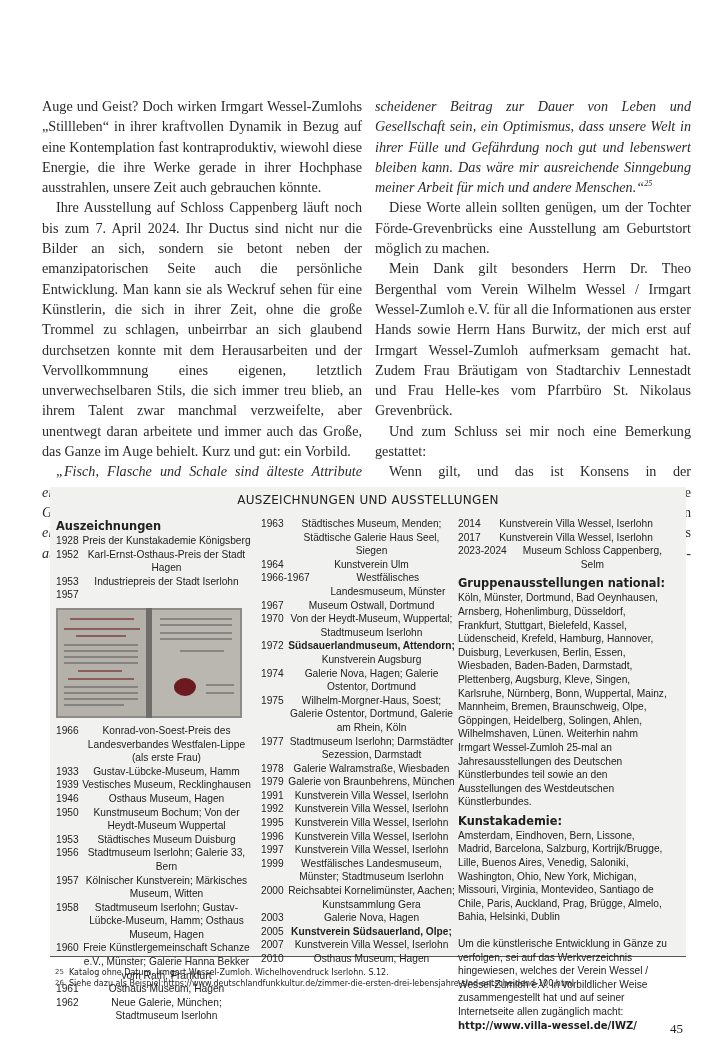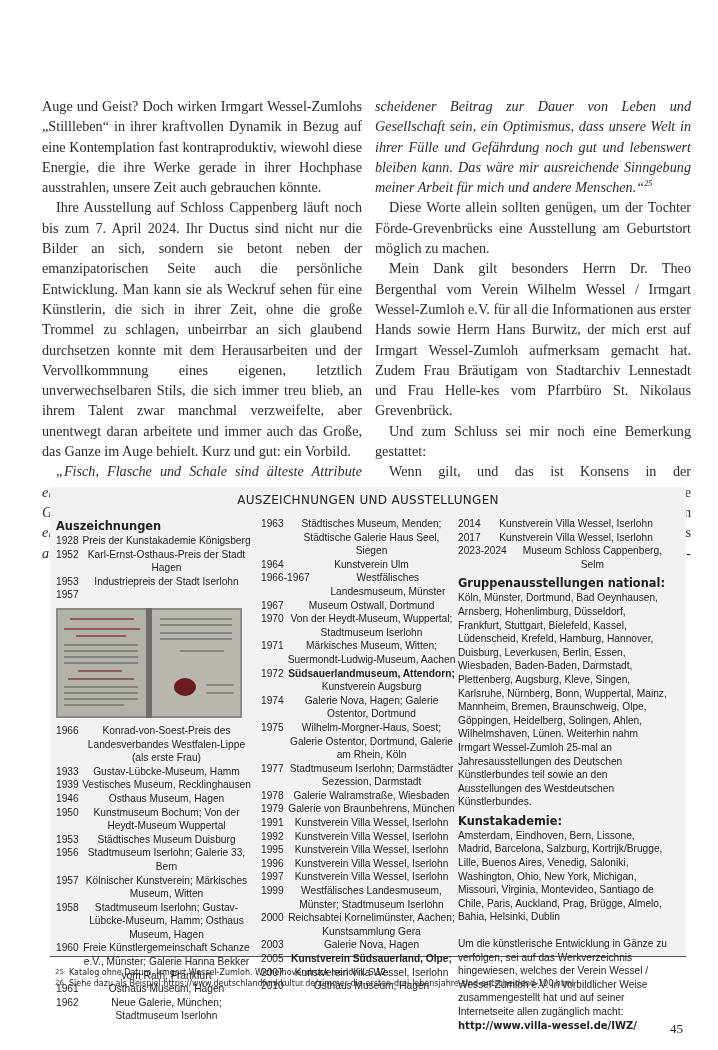--- a/index.html
+++ b/index.html
@@ -174,24 +174,20 @@
           </div>
           <div class="row">
             <span class="yr">1967</span>
             <span class="txt">Museum Ostwall, Dortmund</span>
           </div>
           <div class="row">
             <span class="yr">1970</span>
             <span class="txt">Von der Heydt-Museum, Wuppertal; Stadtmuseum Iserlohn</span>
           </div>
           <div class="row">
-            <span class="yr">1971</span>
-            <span class="txt">Märkisches Museum, Witten; Suermondt-Ludwig-Museum, Aachen</span>
-          </div>
-          <div class="row">
             <span class="yr">1972</span>
             <span class="txt"><span class="b">Südsauerlandmuseum, Attendorn;</span><span> Kunstverein Augsburg</span></span>
           </div>
           <div class="row">
             <span class="yr">1974</span>
             <span class="txt">Galerie Nova, Hagen; Galerie Ostentor, Dortmund</span>
           </div>
           <div class="row">
             <span class="yr">1975</span>
             <span class="txt">Wilhelm-Morgner-Haus, Soest; Galerie Ostentor, Dortmund, Galerie am Rhein, Köln</span>

